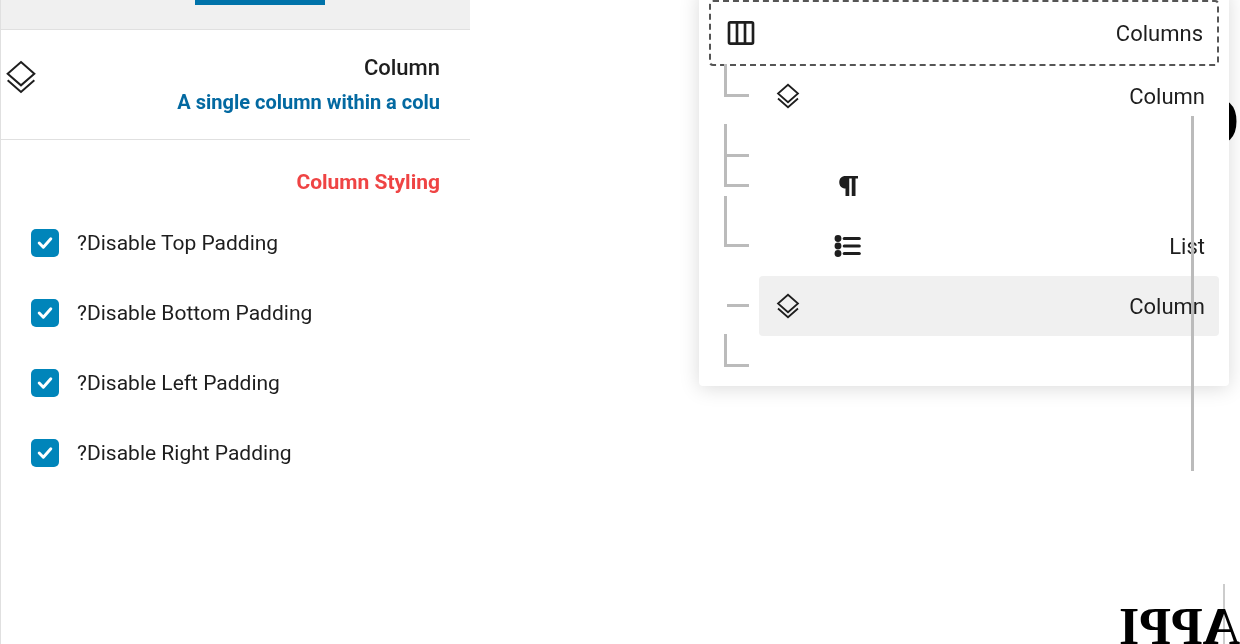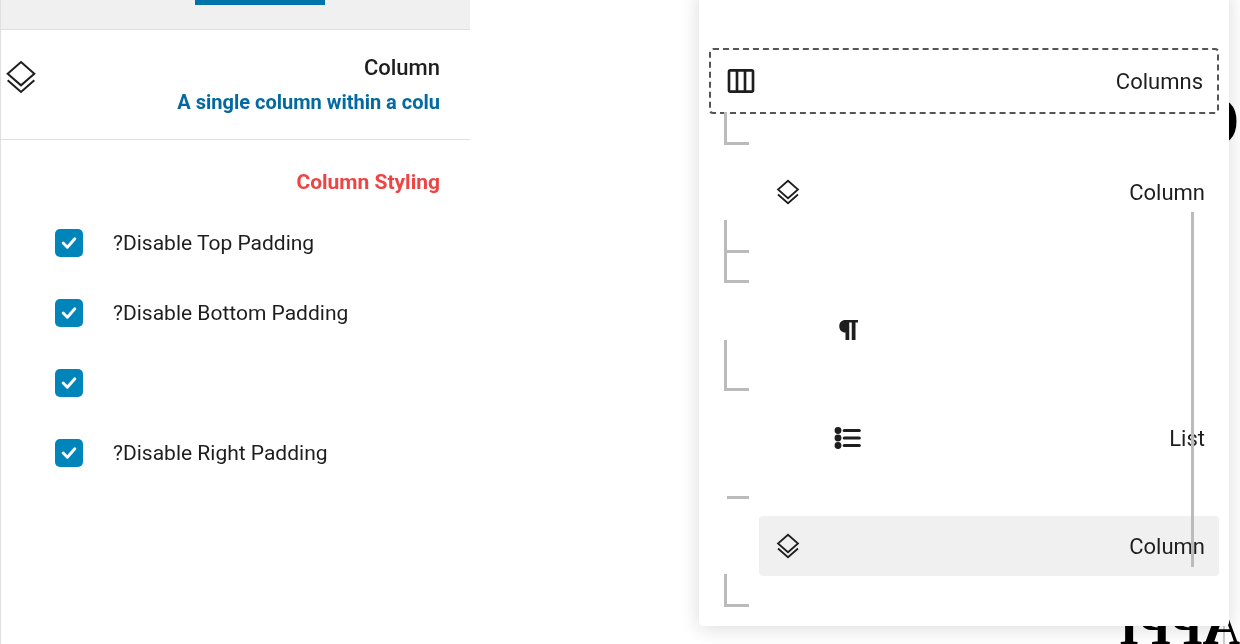--- a/index.html
+++ b/index.html
@@ -87,23 +87,22 @@
     font-weight: 700;
     color: #ef4444;
     margin-bottom: 35px;
     text-align: right;
   }
   
   .toggle-row {
     display: flex;
     flex-direction: row-reverse;
     align-items: center;
-    gap: 30px;
+    gap: 18px;
     margin-bottom: 42px;
-    margin-left: 24px;
   }
   
   .checkbox {
     width: 28px;
     height: 28px;
     background: #0085ba;
     border-radius: 5px;
     display: flex;
     align-items: center;
     justify-content: center;
@@ -171,21 +170,20 @@
   
   .tree-item {
     display: flex;
     flex-direction: row-reverse;
     align-items: center;
     gap: 16px;
     padding: 15px 14px;
     font-size: 22px;
     color: #1e1e1e;
     border-radius: 4px;
-    margin-top: 48px;
   }
   
   .tree-item.dashed {
     border: 2px dashed #555;
   }
   
   .tree-item.selected {
     background: #f0f0f0;
   }
   
@@ -275,20 +273,21 @@
         </div>
         <div class="toggle-label">Disable Bottom Padding?</div>
       </div>
 
       <div class="toggle-row">
         <div class="checkbox">
           <svg width="20" height="20" viewBox="0 0 24 24">
               <path d="M5 12 L10 17 L19 7" stroke="#fff" stroke-width="3.5" fill="none" stroke-linecap="round" stroke-linejoin="round"></path>
             </svg>
         </div>
+        <div class="toggle-label">Disable Left Padding?</div>
       </div>
 
       <div class="toggle-row">
         <div class="checkbox">
           <svg width="20" height="20" viewBox="0 0 24 24">
               <path d="M5 12 L10 17 L19 7" stroke="#fff" stroke-width="3.5" fill="none" stroke-linecap="round" stroke-linejoin="round"></path>
             </svg>
         </div>
         <div class="toggle-label">Disable Right Padding?</div>
       </div>

